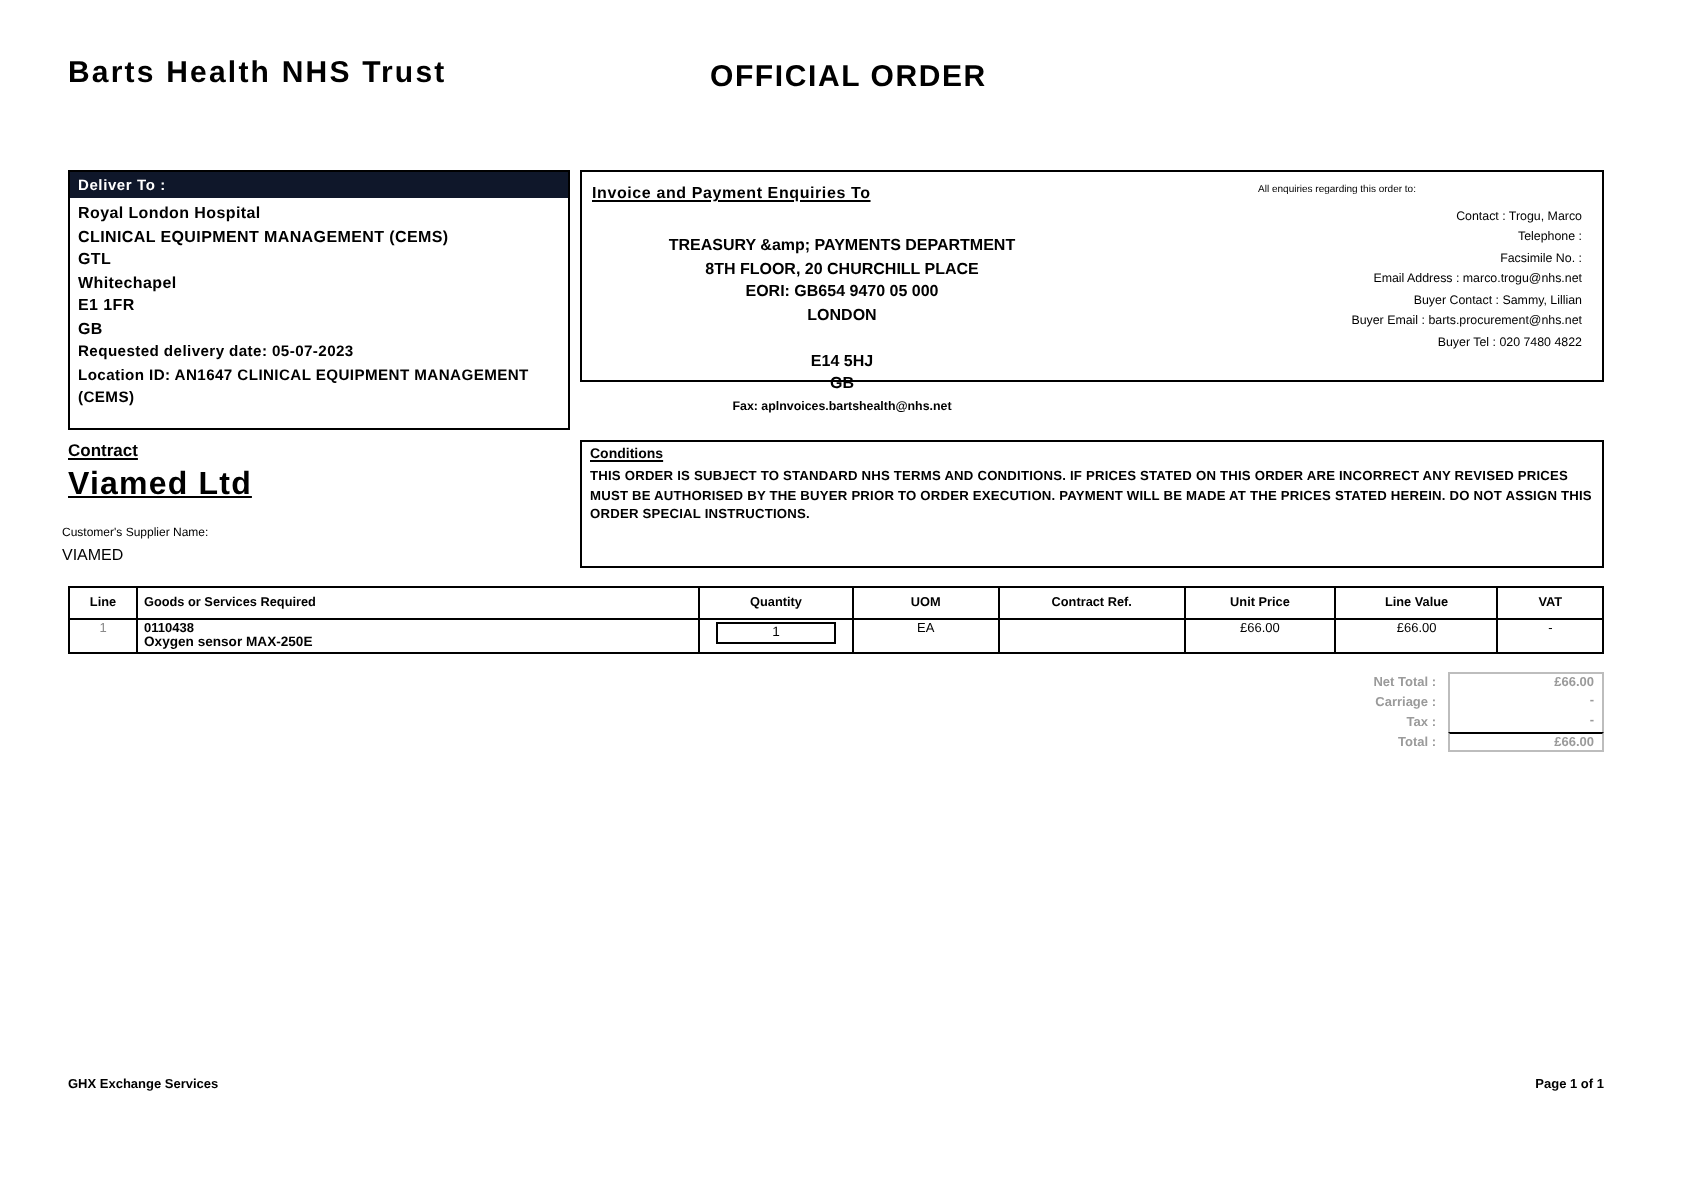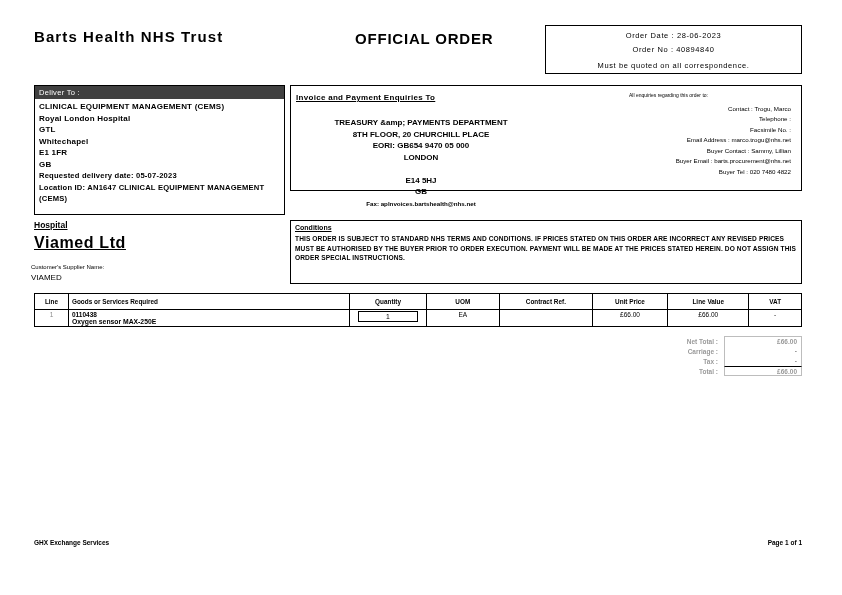--- a/index.html
+++ b/index.html
@@ -69,24 +69,24 @@
   .deliver-block {
     position: absolute;
     left: 34px;
     top: 85px;
     width: 251px;
     height: 130px;
     border: 1px solid #000;
     box-sizing: border-box;
   }
   .deliver-hdr {
-    background: #404040;
+    background: #0f172a;
     color: #fff;
     font-size: 7.5px;
-    font-weight: normal;
+    font-weight: bold;
     padding: 2px 4px 2px 4px;
     letter-spacing: 0.3px;
   }
   .deliver-body {
     padding: 2px 4px;
     font-size: 8px;
     font-weight: bold;
     line-height: 11.5px;
     letter-spacing: 0.2px;
   }
@@ -309,31 +309,26 @@
   }
 </style>
 </head>
 <body>
 
 <div class="page">
 
   <div class="trust-name">Barts Health NHS Trust</div>
   <div class="official-order">OFFICIAL ORDER</div>
 
-  <div class="order-box">
-    <div class="line order-date">Order Date : 28-06-2023</div>
-    <div class="line order-no">Order No : 40894840</div>
-    <div class="line order-note">Must be quoted on all correspondence.</div>
-  </div>
 
   <div class="deliver-block">
     <div class="deliver-hdr">Deliver To :</div>
     <div class="deliver-body">
+      <div>Royal London Hospital</div>
       <div>CLINICAL EQUIPMENT MANAGEMENT (CEMS)</div>
-      <div>Royal London Hospital</div>
       <div>GTL</div>
       <div>Whitechapel</div>
       <div>E1 1FR</div>
       <div>GB</div>
       <div class="sm">Requested delivery date: 05-07-2023</div>
       <div class="sm">Location ID: AN1647 CLINICAL EQUIPMENT MANAGEMENT (CEMS)</div>
     </div>
   </div>
 
   <div class="invoice-block">
@@ -353,21 +348,21 @@
       <div>Contact : Trogu, Marco</div>
       <div>Telephone :</div>
       <div>Facsimile No. :</div>
       <div>Email Address : marco.trogu@nhs.net</div>
       <div>Buyer Contact : Sammy, Lillian</div>
       <div>Buyer Email : barts.procurement@nhs.net</div>
       <div>Buyer Tel : 020 7480 4822</div>
     </div>
   </div>
 
-  <div class="supplier-label">Hospital</div>
+  <div class="supplier-label">Contract</div>
   <div class="supplier-name">Viamed Ltd</div>
   <div class="cust-sup-label">Customer's Supplier Name:</div>
   <div class="cust-sup-value">VIAMED</div>
 
   <div class="conditions-block">
     <div class="conditions-hdr">Conditions</div>
     <div class="conditions-text">THIS ORDER IS SUBJECT TO STANDARD NHS TERMS AND CONDITIONS. IF PRICES STATED ON THIS ORDER ARE INCORRECT ANY REVISED PRICES MUST BE AUTHORISED BY THE BUYER PRIOR TO ORDER EXECUTION. PAYMENT WILL BE MADE AT THE PRICES STATED HEREIN. DO NOT ASSIGN THIS ORDER SPECIAL INSTRUCTIONS.</div>
   </div>
 
   <table class="items">

